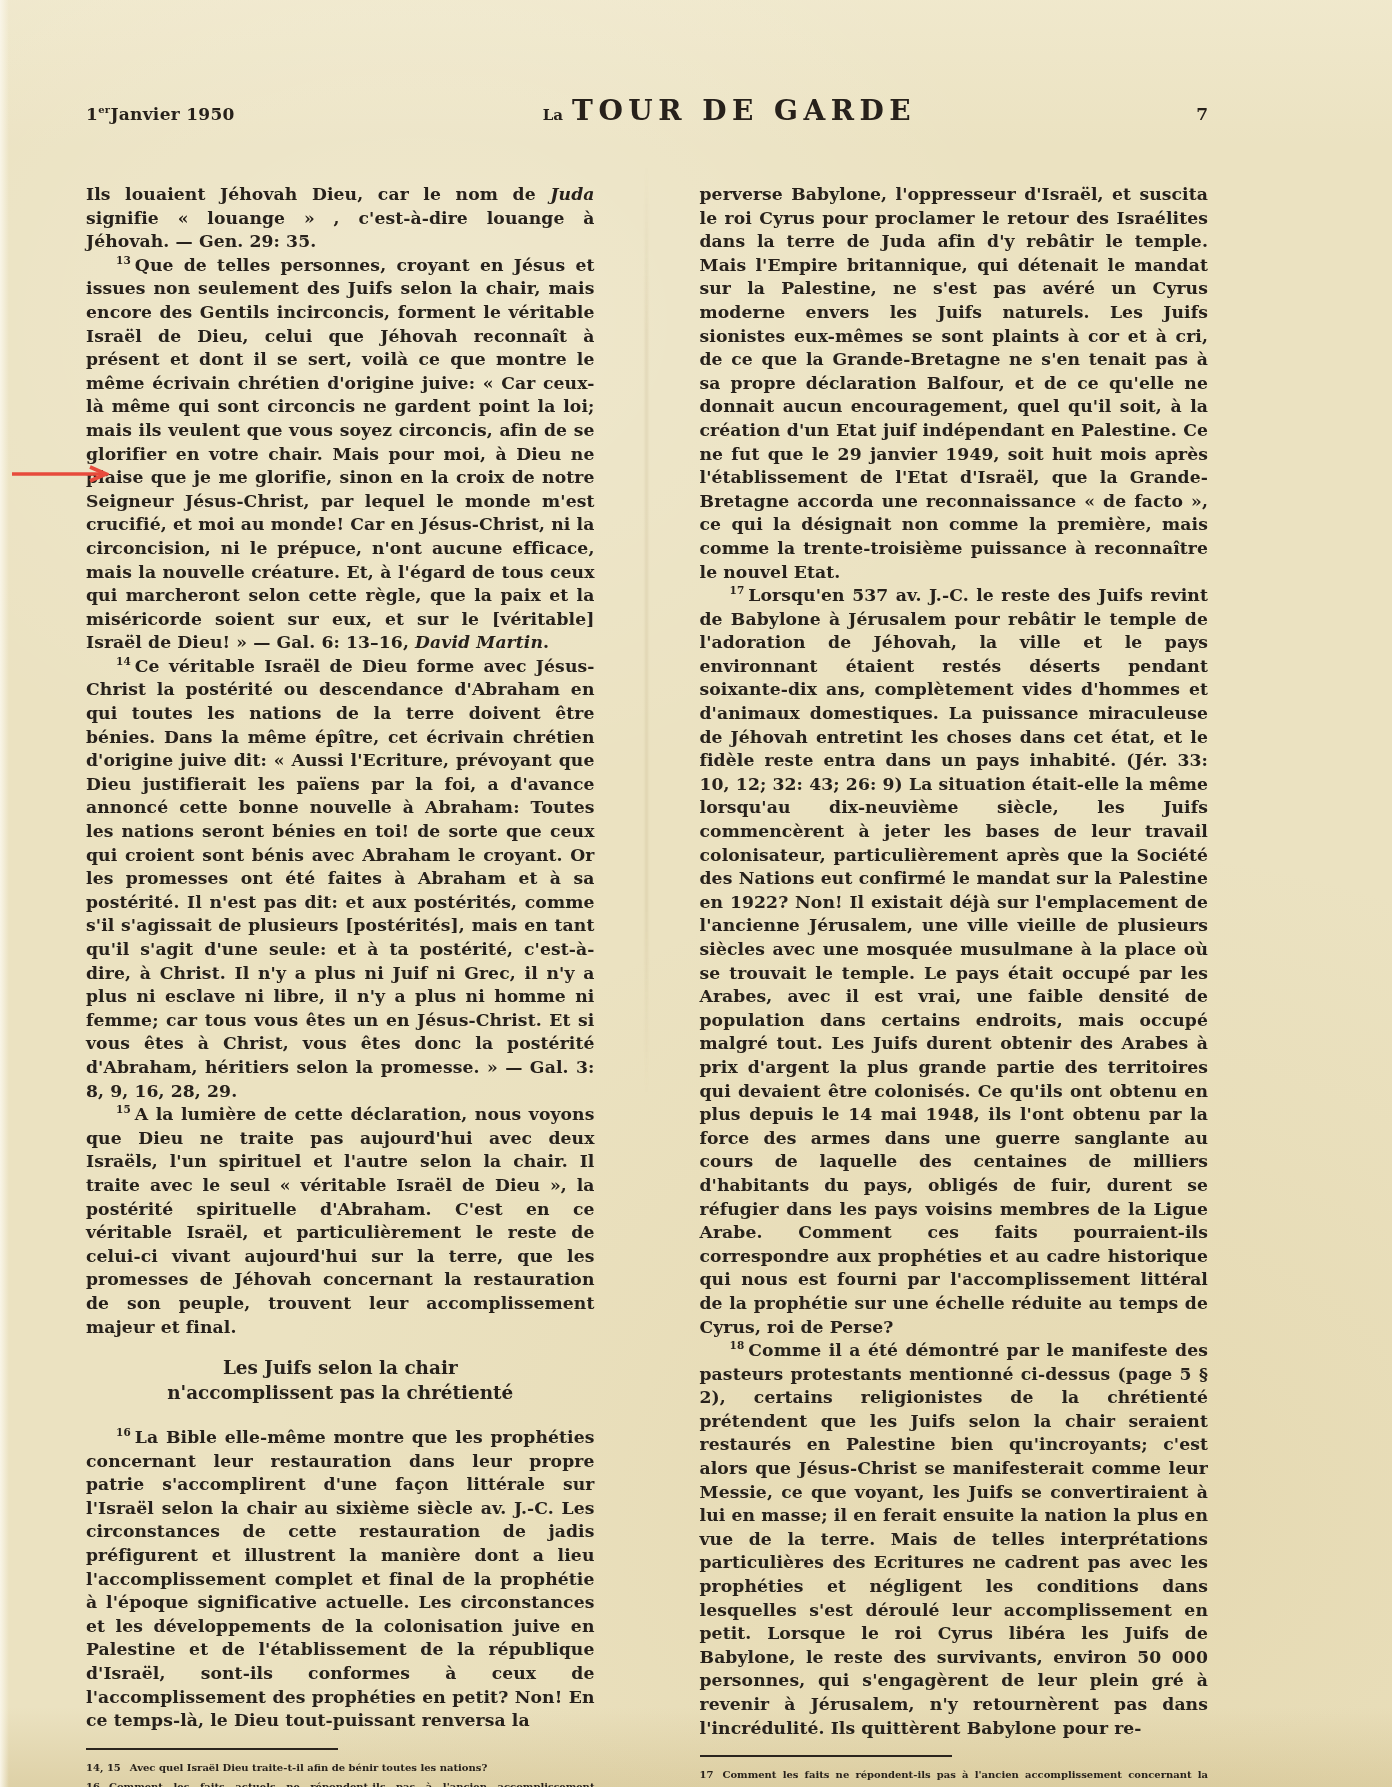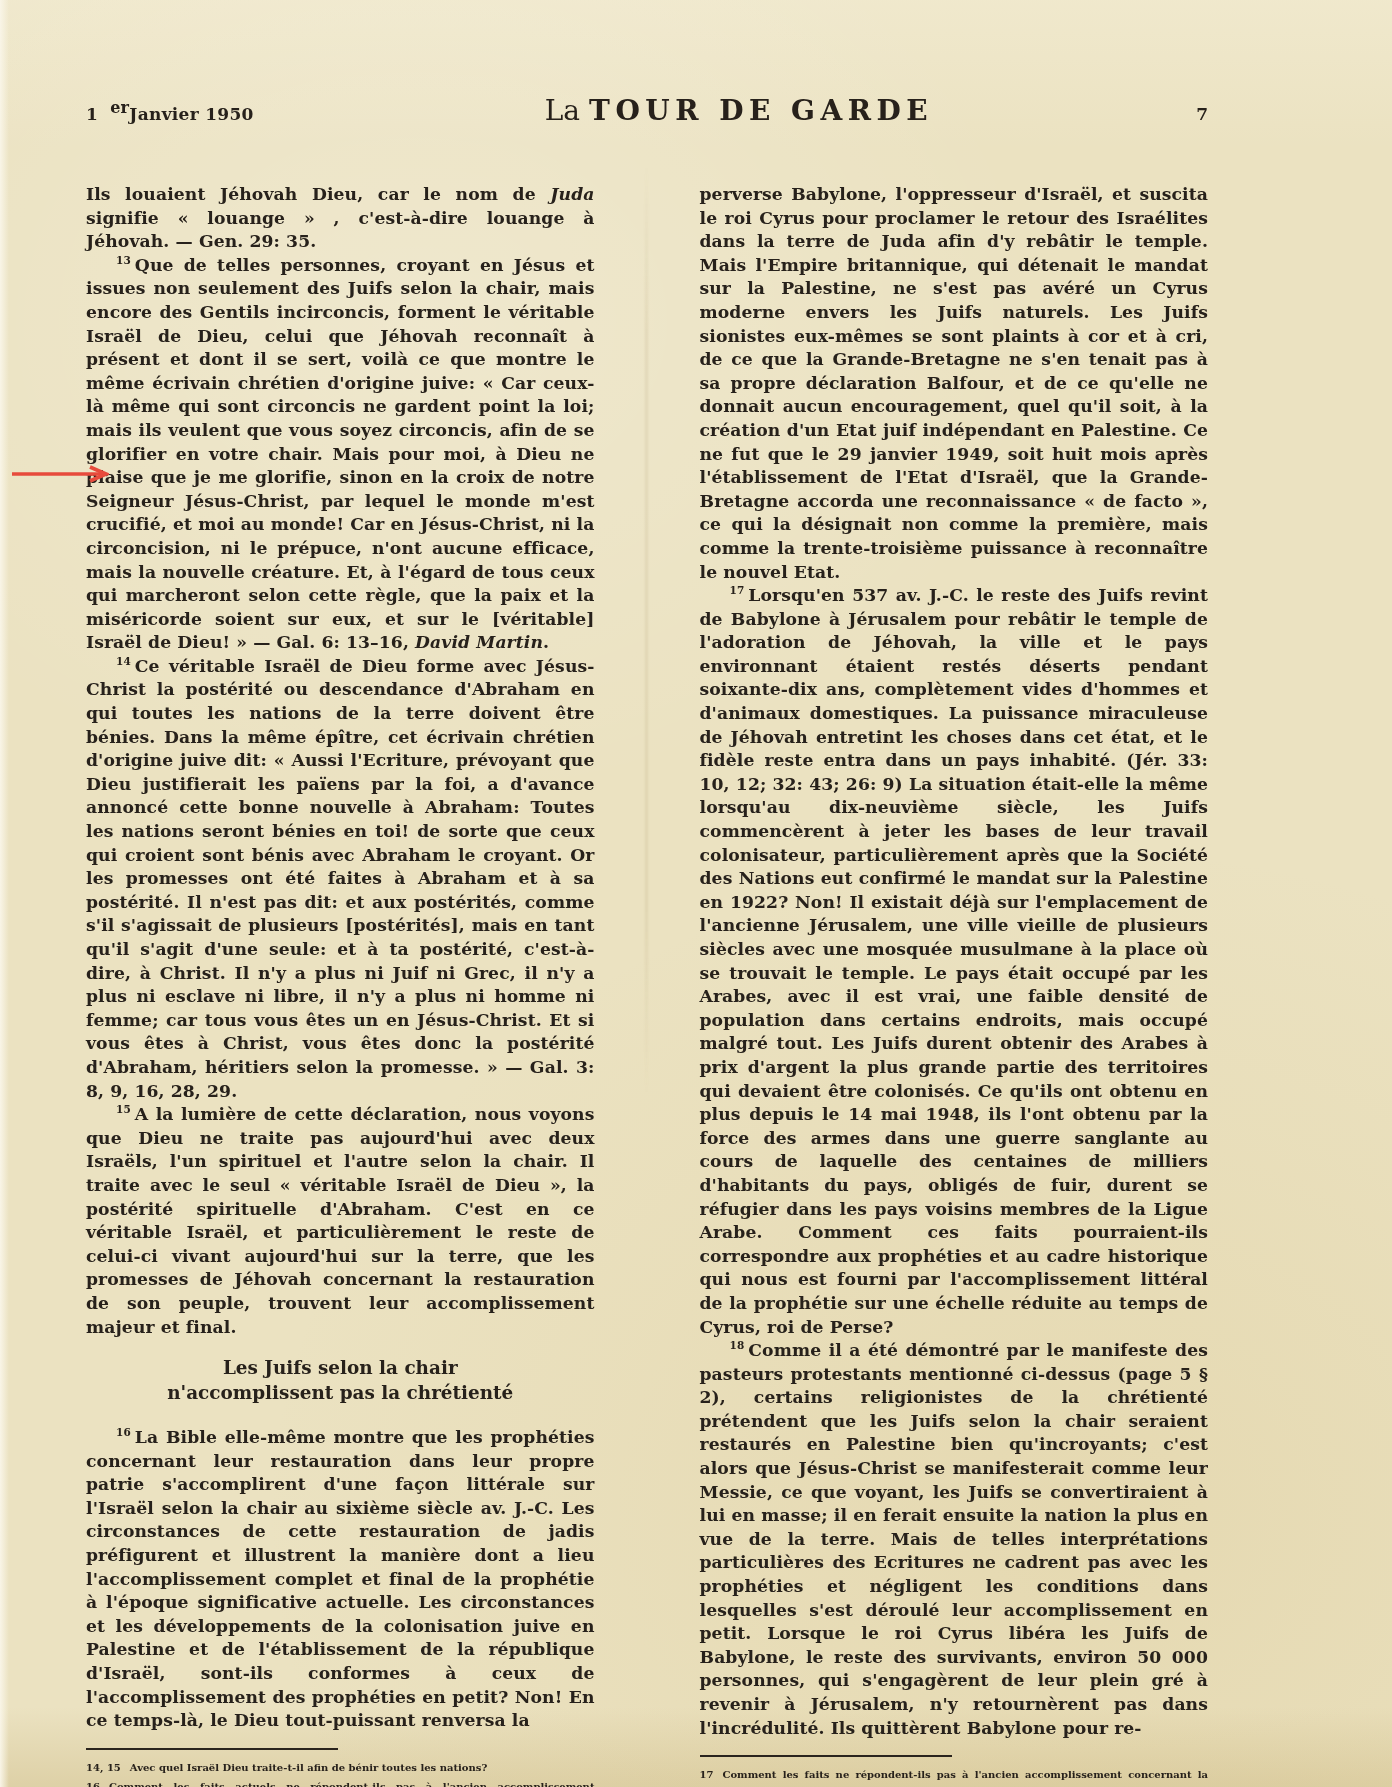--- a/index.html
+++ b/index.html
@@ -19,24 +19,24 @@
   }
   .edge-left{position:absolute;left:0;top:0;bottom:0;width:9px;
     background:linear-gradient(90deg,#f9f5e7 0%, rgba(249,245,231,0) 100%);}
   .crease{position:absolute;left:645px;top:165px;height:930px;width:3px;
     background:linear-gradient(180deg, rgba(140,115,55,0) 0%, rgba(140,115,55,0.11) 18%, rgba(140,115,55,0.11) 80%, rgba(140,115,55,0) 100%);
     filter:blur(1px);}
   .content{position:absolute;left:86px;top:94px;width:1122px;}
 
   .masthead{display:flex;justify-content:space-between;align-items:baseline;}
   .date{font-size:17px;font-weight:bold;letter-spacing:.3px;white-space:nowrap;}
-  .date sup{font-size:16px;margin-left:12px;}
+  .date sup{font-size:10px;}
   .date .date-rest{}
   .title{white-space:nowrap;transform:translateX(14px);}
-  .title-la{font-size:28px;font-weight:normal;}
+  .title-la{font-size:15px;font-weight:bold;}
   .title-main{font-size:28px;font-weight:bold;letter-spacing:5.5px;margin-left:9px;}
   .pageno{font-size:17px;font-weight:bold;}
 
   .cols{display:flex;margin-top:56px;gap:105px;}
   .col{flex:1;min-width:0;}
 
   .para{margin:0;text-align:justify;font-size:17.2px;line-height:23.6px;
     font-weight:bold;letter-spacing:.1px;}
   .para.indent{text-indent:30px;}
   sup.pnum{font-size:10.5px;line-height:0;margin-right:4px;}

